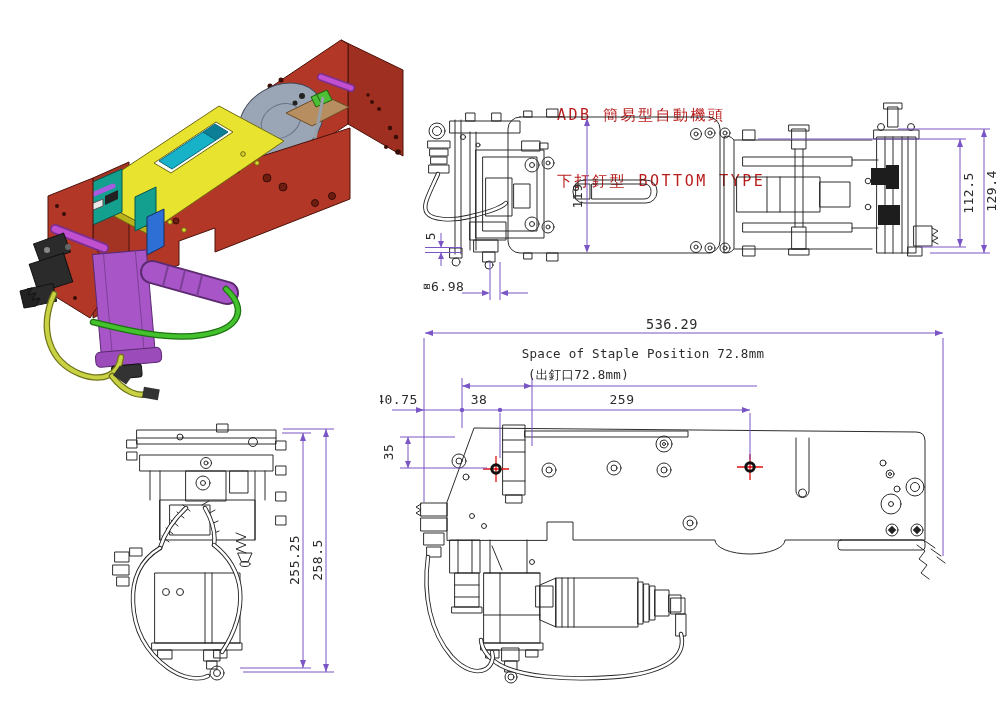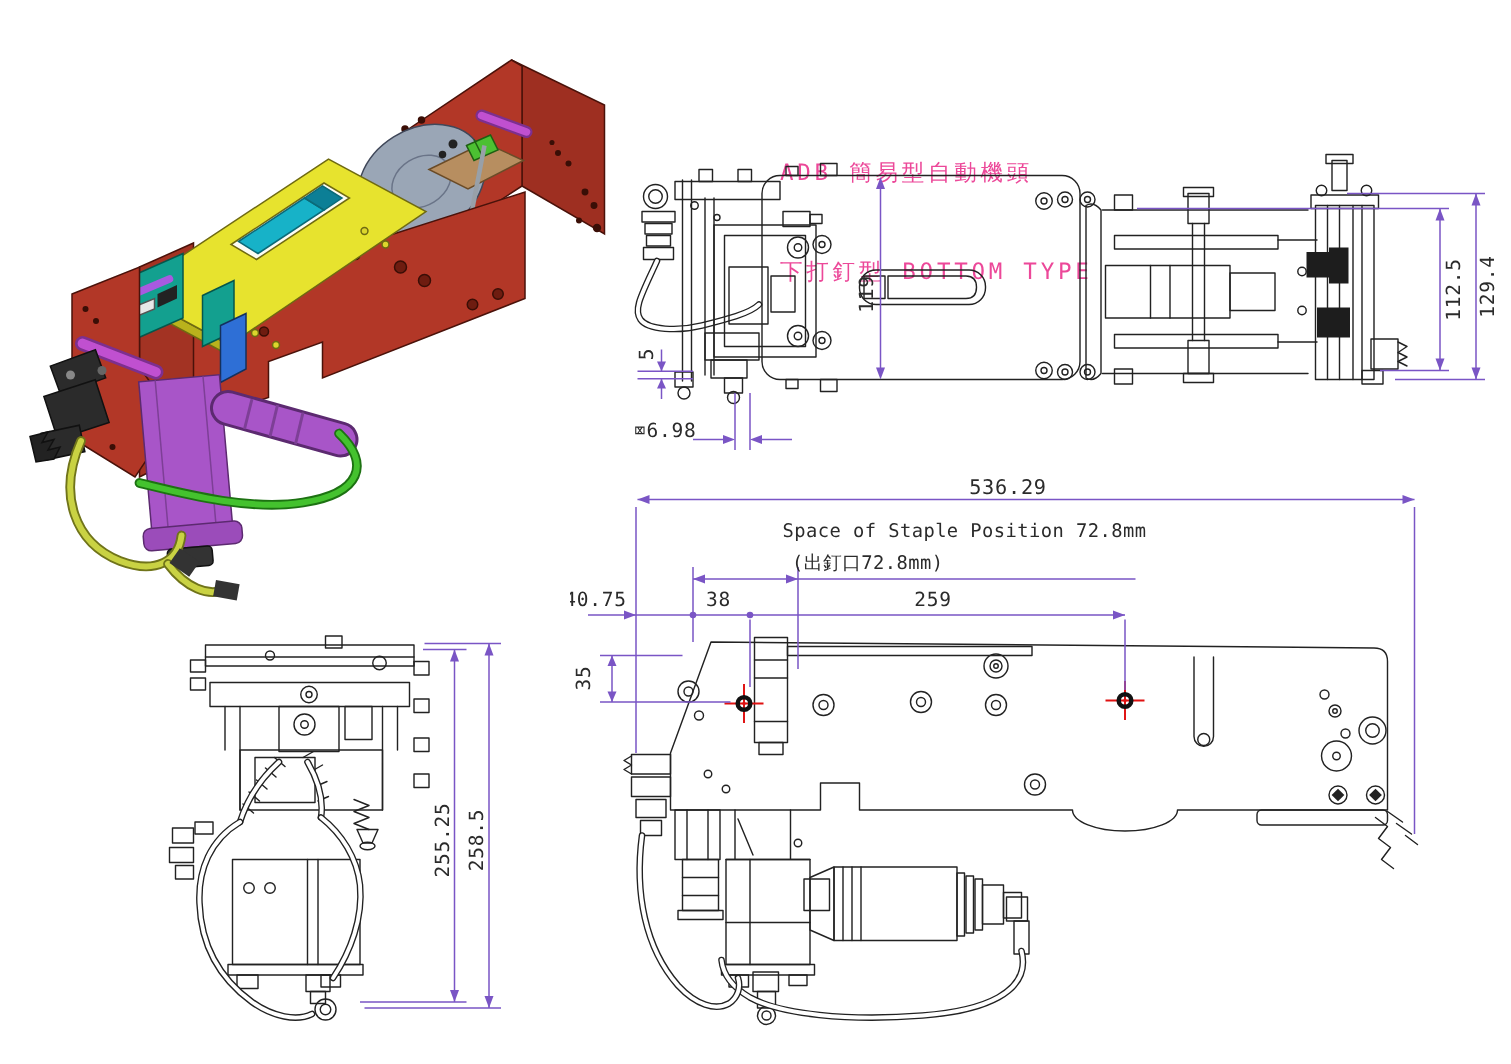--- a/index.html
+++ b/index.html
@@ -8,21 +8,21 @@
   #stage svg{position:absolute;}
   .lines{stroke:#222;fill:none;stroke-width:.95;stroke-linecap:round;stroke-linejoin:round;}
   .dim{stroke:#7a55c5;fill:none;stroke-width:1;}
   .dimfill{fill:#7a55c5;stroke:none;}
   .dimtxt{font-family:"DejaVu Sans Mono",monospace;font-size:13px;fill:#2b2b2b;stroke:none;letter-spacing:.5px;}
   .notetxt{font-family:"DejaVu Sans Mono",monospace;font-size:12.5px;fill:#2b2b2b;stroke:none;letter-spacing:.3px;}
   .blackfill{fill:#1d1d1d;stroke:none;}
   .hoseo{stroke:#222;stroke-width:4.4;fill:none;stroke-linecap:round;}
   .hosei{stroke:#fff;stroke-width:2.6;fill:none;stroke-linecap:round;}
   .xred{stroke:#e01111;stroke-width:1.3;fill:none;}
-  #title-block{position:absolute;left:520px;top:60px;color:#ec4899;font-size:15px;
+  #title-block{position:absolute;left:557px;top:60px;color:#b91c1c;font-size:15px;
                letter-spacing:2.5px;line-height:22px;white-space:pre;}
 </style>
 </head>
 <body>
 
 <div id="stage">
 
   <div id="title-block">
     <div>ADB 簡易型自動機頭</div>
     <div>下打釘型 BOTTOM TYPE</div>

